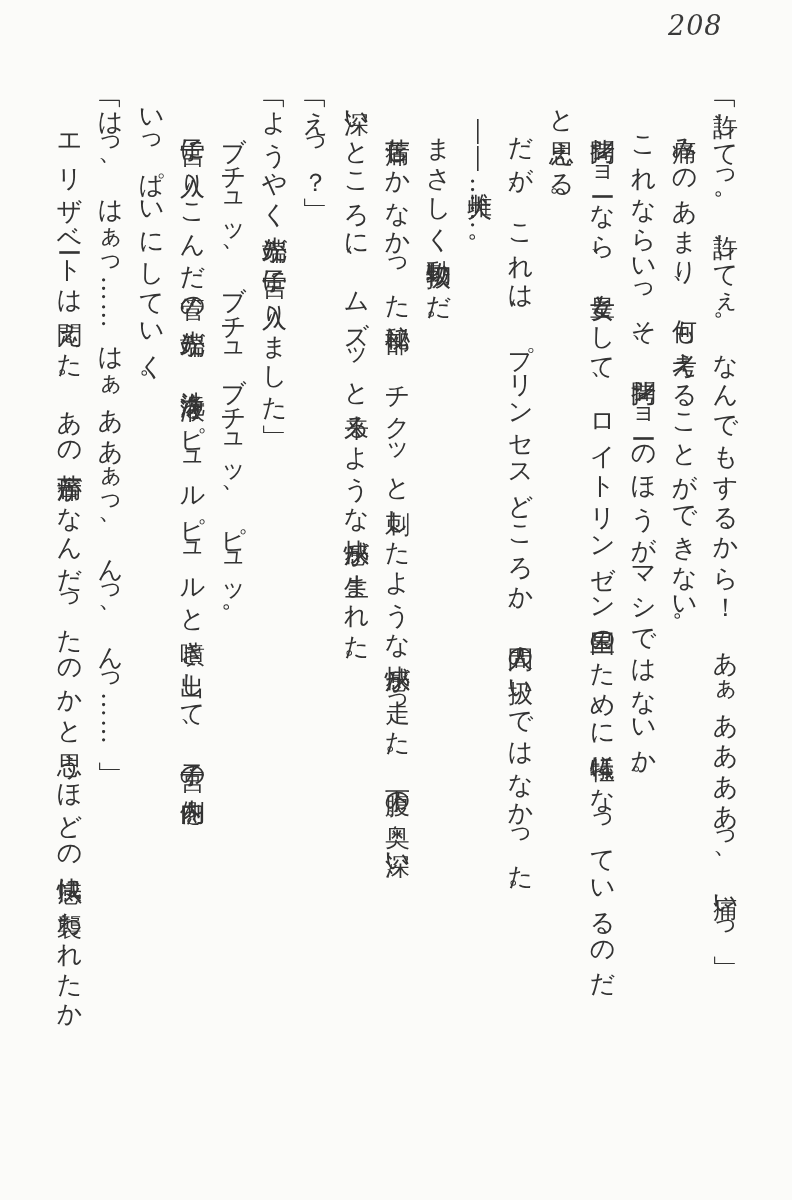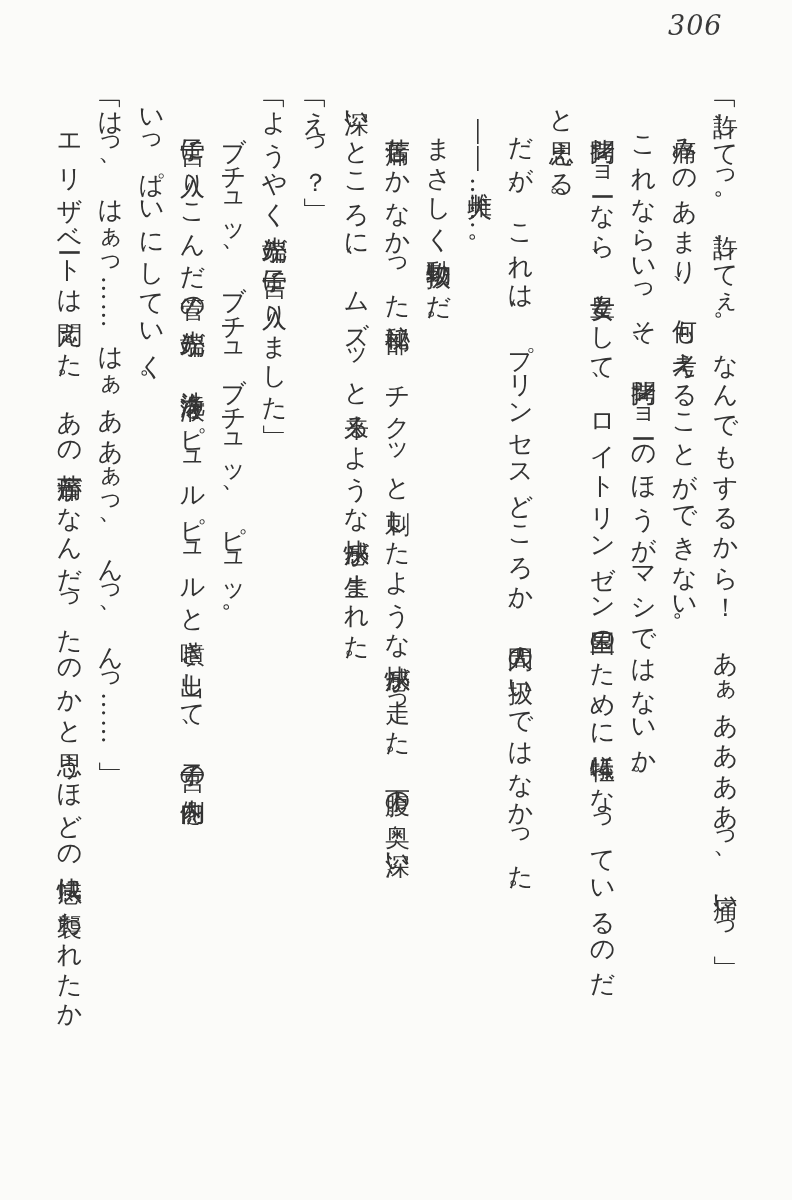--- a/index.html
+++ b/index.html
@@ -48,21 +48,21 @@
     white-space: nowrap;
   }
   .tline.indent {
     text-indent: 27px;
   }
 </style>
 </head>
 <body style="background: rgb(251, 251, 249);">
 
 <div class="page">
-  <div class="page-number" style="color: rgb(58, 58, 58);">306</div>
+  <div class="page-number" style="color: rgb(58, 58, 58);">208</div>
   <div class="text-block" id="text-block" style="color: rgb(51, 51, 51);">
       <div class="tline">「許してっ。許してぇ。なんでもするから！　あぁああああっ、痛いっ」</div>
       <div class="tline indent">痛みのあまり、何も考えることができない。</div>
       <div class="tline indent">これならいっそ、拷問ショーのほうがマシではないか。</div>
       <div class="tline indent">拷問ショーなら、皇女として、ロイトリンゼン皇国のために犠牲になっているのだ</div>
       <div class="tline">と思える。</div>
       <div class="tline indent">だが、これは、プリンセスどころか、人間の扱いではなかった。</div>
       <div class="tline indent">――雌犬……。</div>
       <div class="tline indent">まさしく動物扱いだ。</div>
       <div class="tline indent">苦痛しかなかった秘部に、チクッと刺したような快感が走った。下腹の奥。深い、</div>

